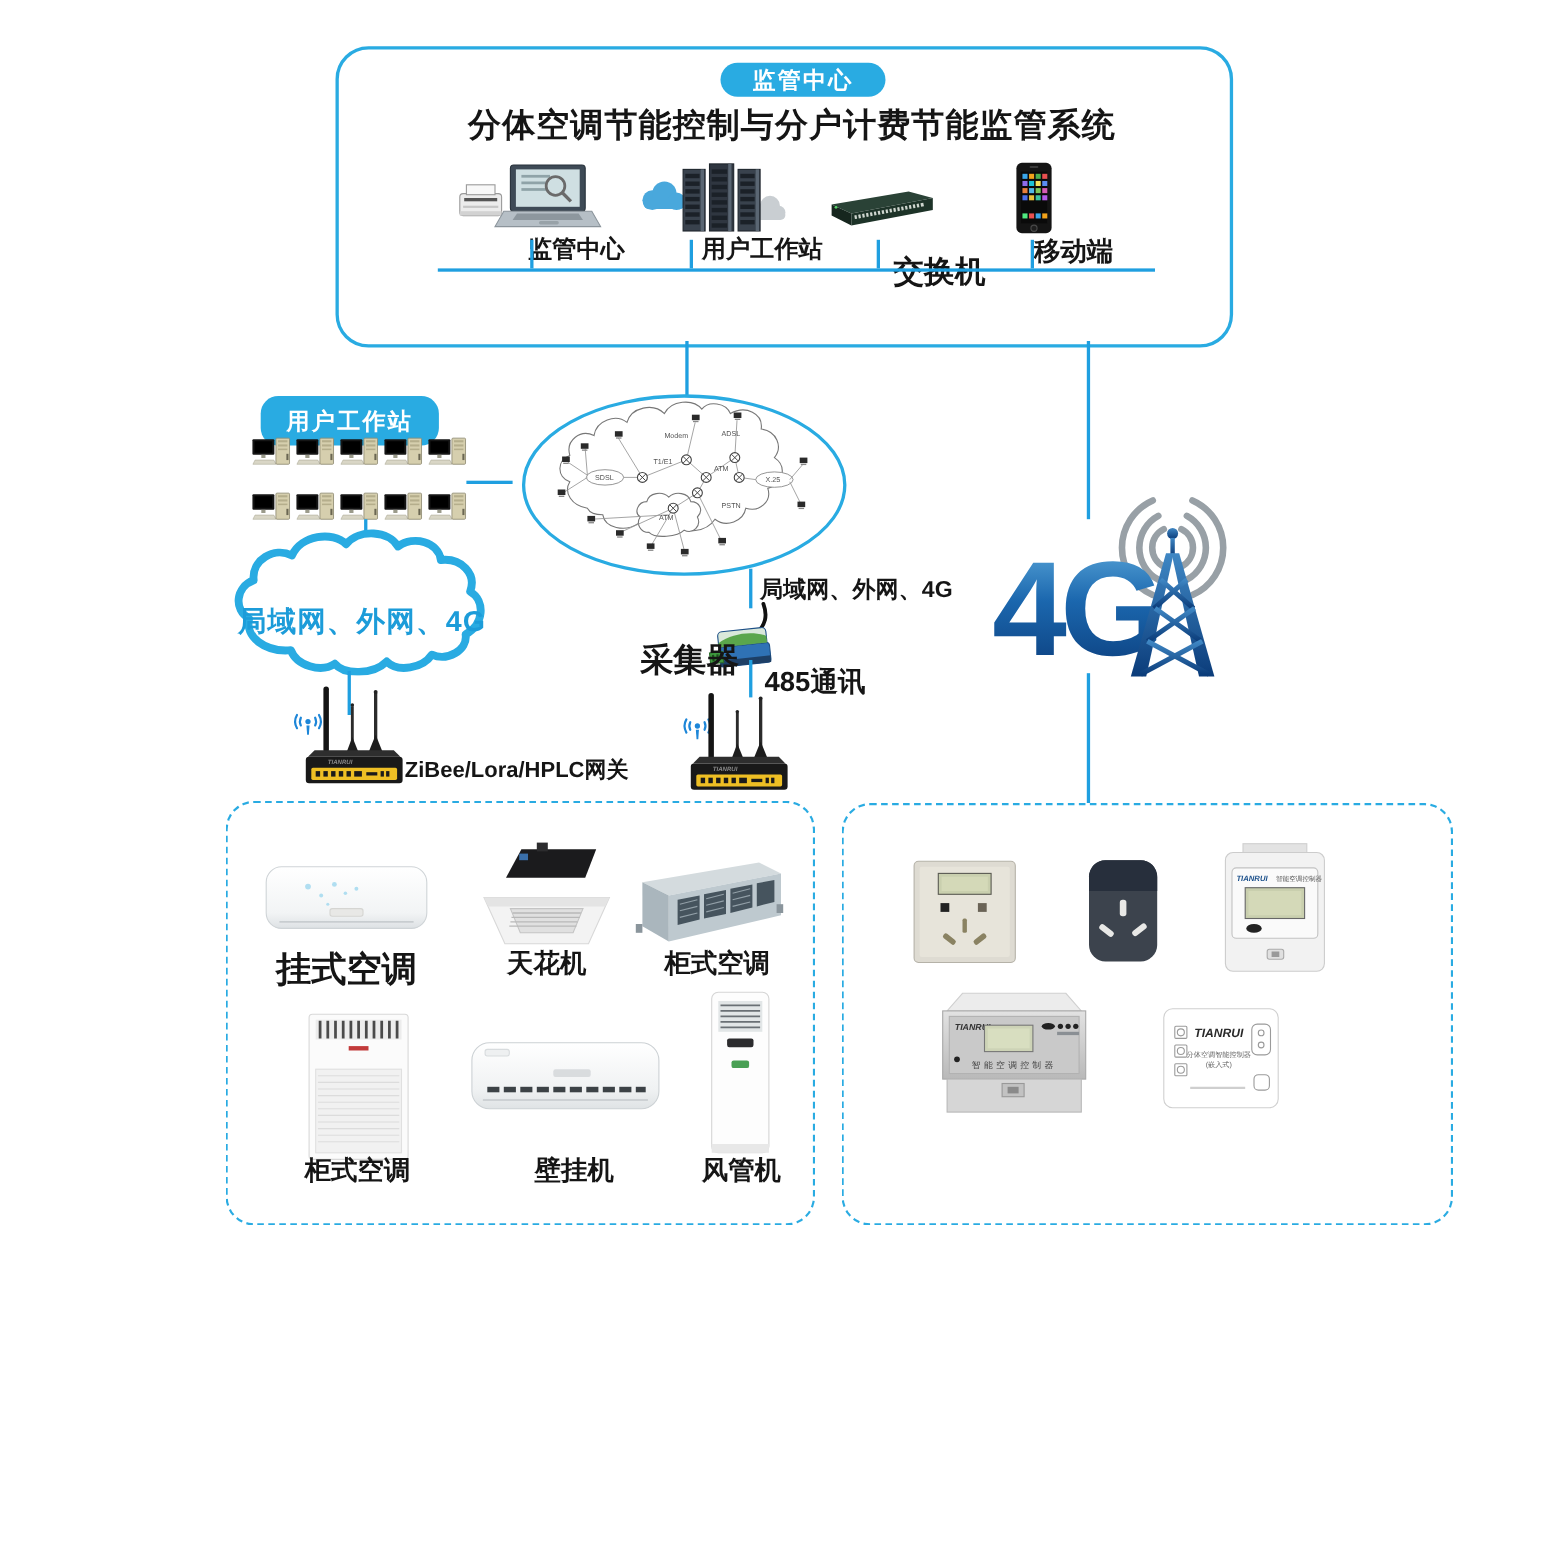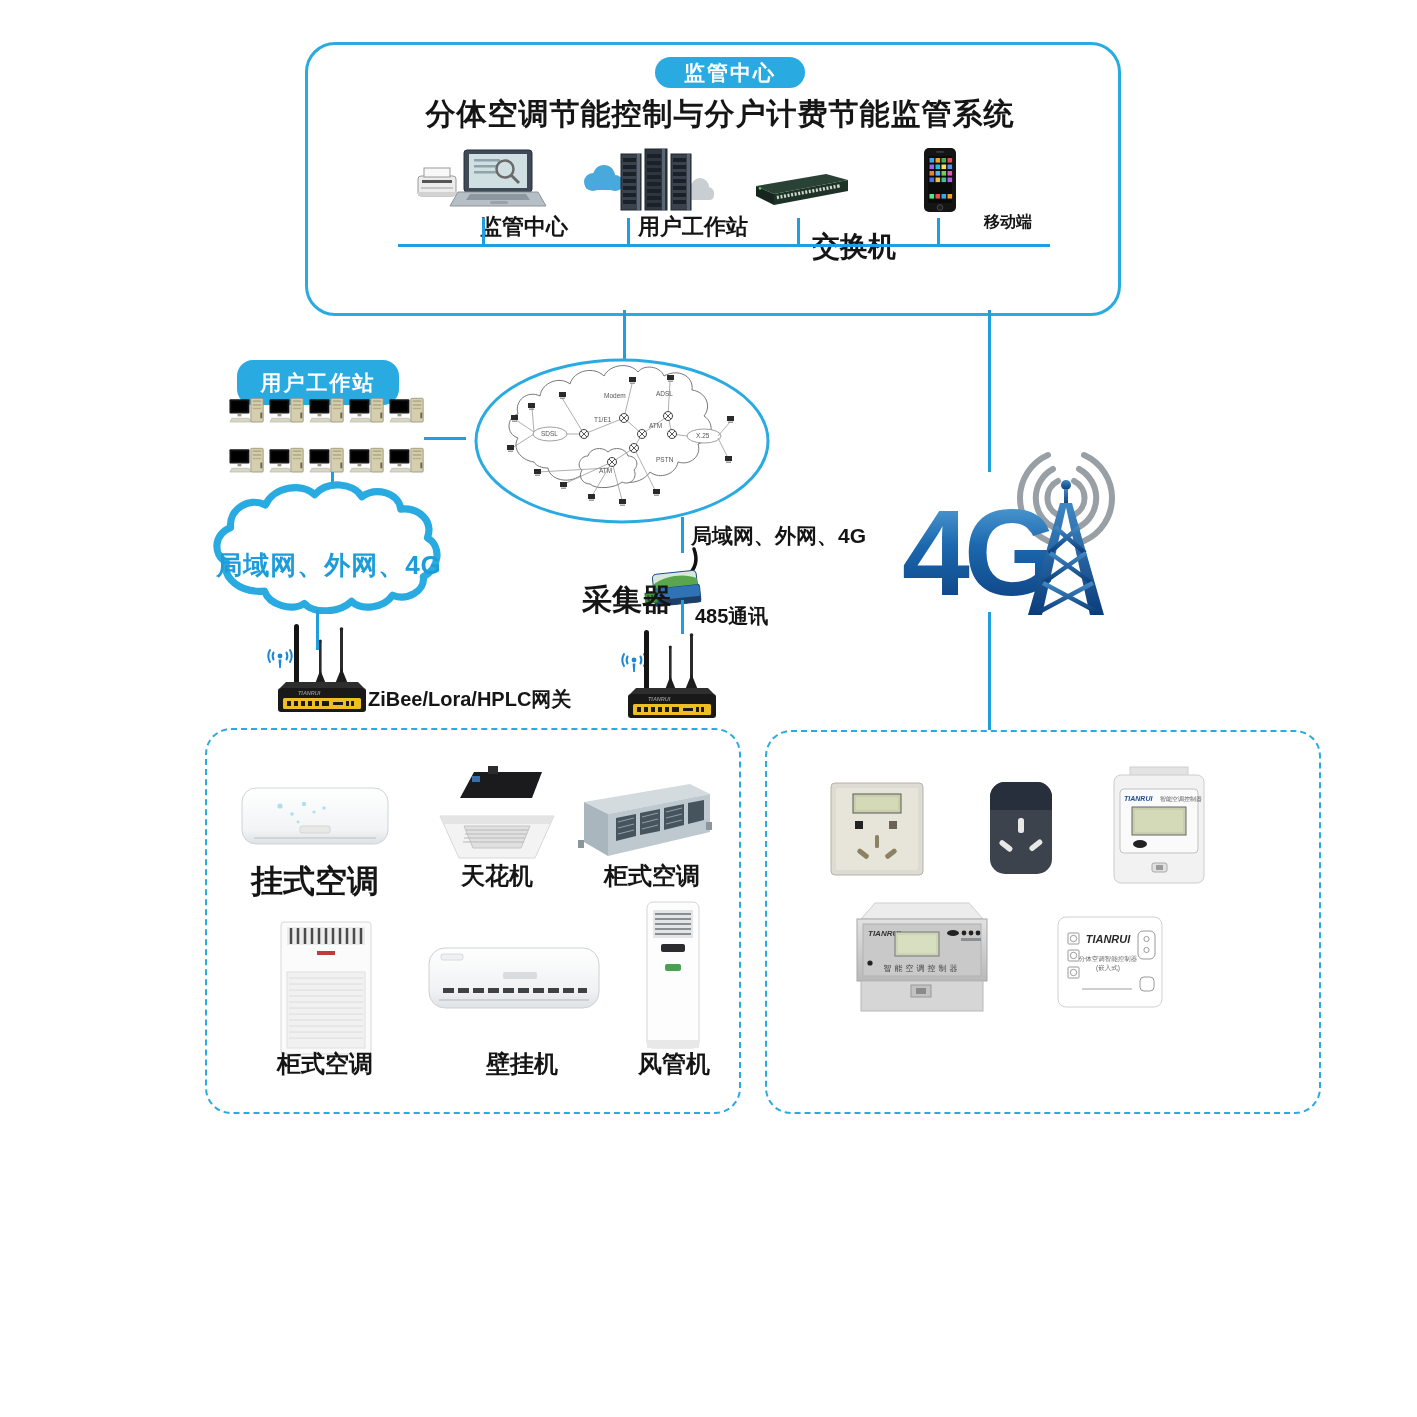--- a/index.html
+++ b/index.html
@@ -201,21 +201,21 @@
         <rect x="15.5" y="48" width="4.6" height="4.6" fill="#e85050"></rect>
         <rect x="21.5" y="48" width="4.6" height="4.6" fill="#3aa5e8"></rect>
         <rect x="27.5" y="48" width="4.6" height="4.6" fill="#f2a31b"></rect>
     </g>
     <circle cx="20" cy="61.5" r="2.8" fill="#1e1e1e" stroke="#4a4a4a"></circle>
   </svg>
 
   <div class="lbl" style="left:480px;top:212px;font-size:22px;">监管中心</div>
   <div class="lbl" style="left:638px;top:212px;font-size:22px;">用户工作站</div>
   <div class="lbl" style="left:812px;top:228px;font-size:28px;">交换机</div>
-  <div class="lbl" style="left:984px;top:212px;font-size:16px;">移动端</div>
+  <div class="lbl" style="left:940px;top:212px;font-size:24px;">移动端</div>
 
   <div class="hline" style="left:398px;top:244px;width:652px;"></div>
   <div class="vline" style="left:482px;top:218px;height:26px;"></div>
   <div class="vline" style="left:627px;top:218px;height:26px;"></div>
   <div class="vline" style="left:797px;top:218px;height:26px;"></div>
   <div class="vline" style="left:937px;top:218px;height:26px;"></div>
 
   <div class="vline" style="left:623px;top:310px;height:50px;"></div>
   <div class="vline" style="left:988px;top:310px;height:162px;"></div>
   <div class="vline" style="left:988px;top:612px;height:120px;"></div>
@@ -406,21 +406,21 @@
       <rect x="12" y="40" width="46" height="18" rx="3" fill="#2f72b5" stroke="#1d4f86"></rect>
       <path d="M16,26 L52,26 a4,4 0 0 1 4,4 L56,40 L12,40 L12,30 a4,4 0 0 1 4,-4 Z" fill="#d9e8da" stroke="#1d4f86"></path>
       <path d="M12,36 C26,28 44,28 56,34 L56,40 L12,40 Z" fill="#5aa64c"></path>
       <rect x="12" y="52" width="46" height="6" fill="#1d3f66"></rect>
       <rect x="3" y="44" width="12" height="10" fill="#3f9a3f" stroke="#2c6e2c"></rect>
       <rect x="5" y="46" width="2" height="6" fill="#1e4f1e"></rect>
         <rect x="9" y="46" width="2" height="6" fill="#1e4f1e"></rect>
     </g>
   </svg>
   <div class="lbl" style="left:582px;top:580px;font-size:30px;">采集器</div>
-  <div class="lbl" style="left:695px;top:603px;font-size:20px;font-weight:700;">485通讯</div>
+  <div class="lbl" style="left:695px;top:603px;font-size:25px;font-weight:700;">485通讯</div>
   <div class="vline" style="left:681px;top:600px;height:34px;"></div>
 
   <svg class="abs" style="left:618px;top:646px" width="32" height="32">
       <use href="#sym-wifi"></use>
     </svg>
   <svg class="abs" style="left:626px;top:626px" width="92" height="100">
       <use href="#sym-router"></use>
     </svg>
 
   <svg class="abs" style="left:900px;top:445px" width="245" height="180" viewBox="0 0 245 180">

